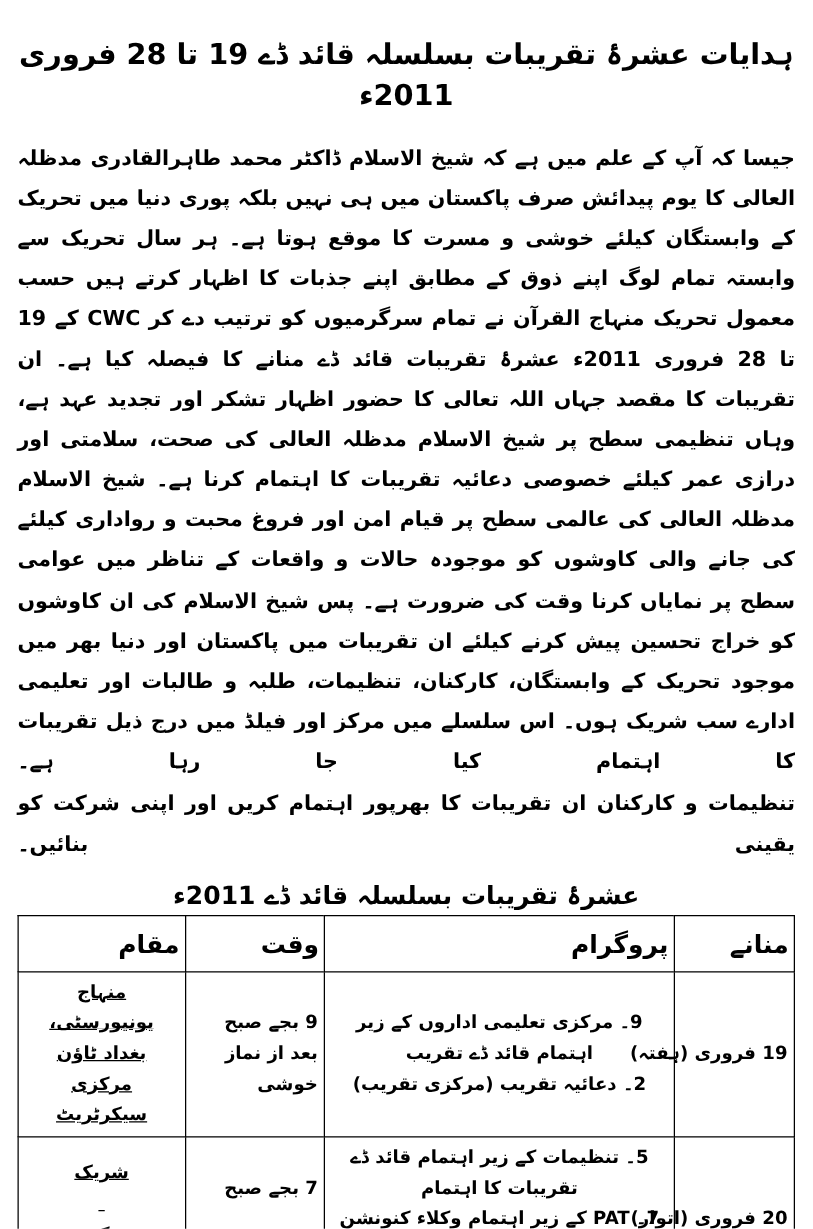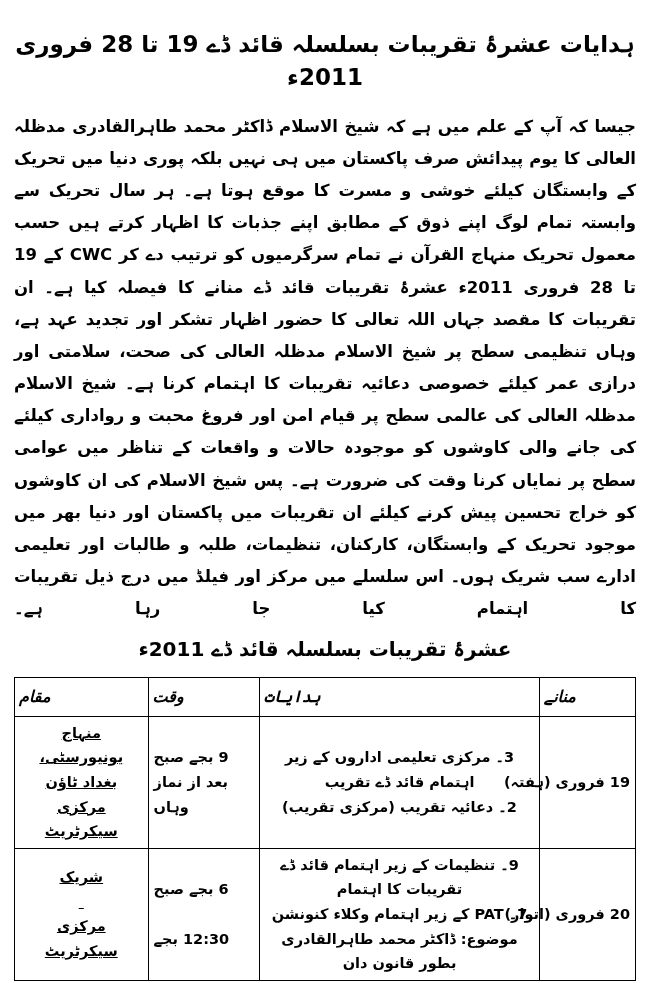--- a/index.html
+++ b/index.html
@@ -37,120 +37,120 @@
     font-weight: 600;
     margin: 16px 0 6px 0;
   }
   .body-text p {
     margin: 0 0 2px 0;
   }
   .section-title {
     text-align: center;
     font-size: 20px;
     font-weight: bold;
-    margin: 12px 0 16px 0;
+    margin: 12px 0 4px 0;
   }
   table.schedule {
     width: 100%;
     border-collapse: collapse;
     table-layout: fixed;
     font-size: 14.5px;
     font-weight: 600;
   }
   table.schedule th,
   table.schedule td {
     border: 1px solid #000000;
     padding: 4px 5px;
     vertical-align: middle;
     line-height: 1.7;
   }
   table.schedule th {
-    text-align: left;
-    font-size: 16px;
+    text-align: right;
+    font-size: 20px;
     font-weight: bold;
     padding: 5px 4px;
-    font-style: italic;
   }
   col.c-date { width: 15.5%; }
   col.c-prog { width: 45%; }
   col.c-time { width: 18%; }
   col.c-place { width: 21.5%; }
   td.date-cell {
     text-align: center;
     white-space: nowrap;
   }
   td.prog-cell {
     text-align: center;
   }
   td.time-cell {
-    text-align: left;
+    text-align: right;
   }
   td.place-cell {
     text-align: center;
     text-decoration: underline;
   }
   .line {
     display: block;
   }
 </style>
 </head>
 <body>
 
 <div class="page">
 
   <div class="doc-title">ہدایات عشرۂ تقریبات بسلسلہ قائد ڈے 19 تا 28 فروری 2011ء</div>
 
   <div class="body-text">
     <p>جیسا کہ آپ کے علم میں ہے کہ شیخ الاسلام ڈاکٹر محمد طاہرالقادری مدظلہ العالی کا یوم پیدائش صرف پاکستان میں ہی نہیں بلکہ پوری دنیا میں تحریک کے وابستگان کیلئے خوشی و مسرت کا موقع ہوتا ہے۔ ہر سال تحریک سے وابستہ تمام لوگ اپنے ذوق کے مطابق اپنے جذبات کا اظہار کرتے ہیں حسب معمول تحریک منہاج القرآن نے تمام سرگرمیوں کو ترتیب دے کر CWC کے 19 تا 28 فروری 2011ء عشرۂ تقریبات قائد ڈے منانے کا فیصلہ کیا ہے۔ ان تقریبات کا مقصد جہاں اللہ تعالی کا حضور اظہار تشکر اور تجدید عہد ہے، وہاں تنظیمی سطح پر شیخ الاسلام مدظلہ العالی کی صحت، سلامتی اور درازی عمر کیلئے خصوصی دعائیہ تقریبات کا اہتمام کرنا ہے۔ شیخ الاسلام مدظلہ العالی کی عالمی سطح پر قیام امن اور فروغ محبت و رواداری کیلئے کی جانے والی کاوشوں کو موجودہ حالات و واقعات کے تناظر میں عوامی سطح پر نمایاں کرنا وقت کی ضرورت ہے۔ پس شیخ الاسلام کی ان کاوشوں کو خراج تحسین پیش کرنے کیلئے ان تقریبات میں پاکستان اور دنیا بھر میں موجود تحریک کے وابستگان، کارکنان، تنظیمات، طلبہ و طالبات اور تعلیمی ادارے سب شریک ہوں۔ اس سلسلے میں مرکز اور فیلڈ میں درج ذیل تقریبات کا اہتمام کیا جا رہا ہے۔</p>
+    <p>تنظیمات و کارکنان ان تقریبات کا بھرپور اہتمام کریں اور اپنی شرکت کو یقینی بنائیں۔</p>
   </div>
 
   <div class="section-title">عشرۂ تقریبات بسلسلہ قائد ڈے 2011ء</div>
 
   <table class="schedule">
     <colgroup>
       <col class="c-date">
       <col class="c-prog">
       <col class="c-time">
       <col class="c-place">
     </colgroup>
     <thead>
       <tr>
         <th>منانے</th>
-        <th>ہدایات</th>
+        <th>پروگرام</th>
         <th>وقت</th>
         <th>مقام</th>
       </tr>
     </thead>
     <tbody>
 
       <tr>
         <td class="date-cell">19 فروری (ہفتہ)</td>
         <td class="prog-cell">
-          <span class="line">3۔ مرکزی تعلیمی اداروں کے زیر اہتمام قائد ڈے تقریب</span>
+          <span class="line">9۔ مرکزی تعلیمی اداروں کے زیر اہتمام قائد ڈے تقریب</span>
           <span class="line">2۔ دعائیہ تقریب (مرکزی تقریب)</span>
         </td>
         <td class="time-cell">
           <span class="line">9 بجے صبح</span>
-          <span class="line">بعد از نماز وہاں</span>
+          <span class="line">بعد از نماز خوشی</span>
         </td>
         <td class="place-cell">
           <span class="line">منہاج یونیورسٹی، بغداد ٹاؤن</span>
           <span class="line">مرکزی سیکرٹریٹ</span>
         </td>
       </tr>
 
       <tr>
         <td class="date-cell">20 فروری (اتوار)</td>
         <td class="prog-cell">
-          <span class="line">9۔ تنظیمات کے زیر اہتمام قائد ڈے تقریبات کا اہتمام</span>
+          <span class="line">5۔ تنظیمات کے زیر اہتمام قائد ڈے تقریبات کا اہتمام</span>
           <span class="line">7۔ PAT کے زیر اہتمام وکلاء کنونشن</span>
           <span class="line">موضوع: ڈاکٹر محمد طاہرالقادری بطور قانون دان</span>
         </td>
         <td class="time-cell">
-          <span class="line">6 بجے صبح</span>
+          <span class="line">7 بجے صبح</span>
           <span class="line">&nbsp;</span>
           <span class="line">12:30 بجے</span>
         </td>
         <td class="place-cell">
           <span class="line">شریک</span>
           <span class="line">&nbsp;</span>
           <span class="line">مرکزی سیکرٹریٹ</span>
         </td>
       </tr>
 

